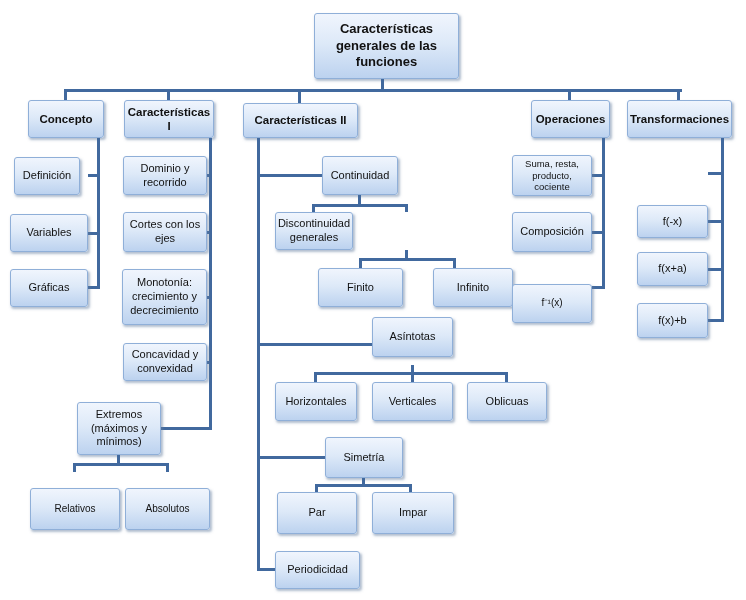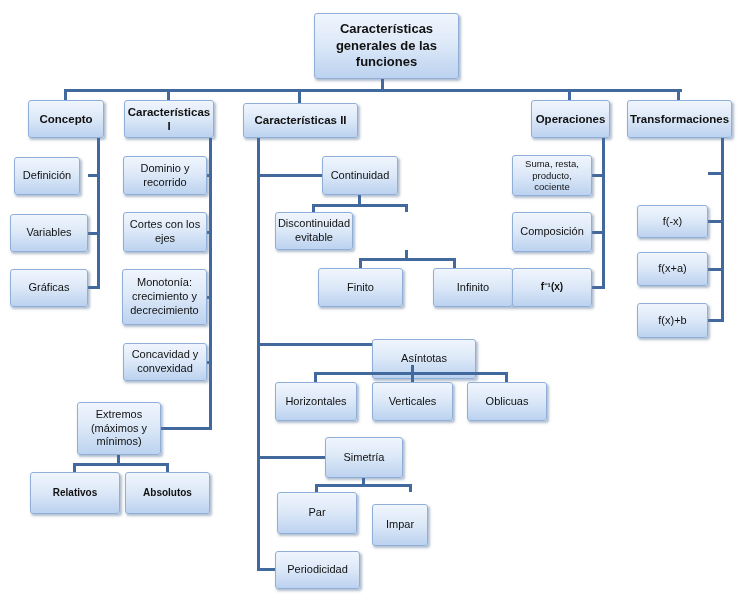--- a/index.html
+++ b/index.html
@@ -6,21 +6,21 @@
   .stage{position:relative;width:746px;height:600px;background:#ffffff;
          font-family:"Liberation Sans",sans-serif;overflow:hidden;}
   .node{position:absolute;display:flex;align-items:center;justify-content:center;
         text-align:center;border:1px solid #8fafd8;border-radius:3px;
         background:linear-gradient(180deg,#f0f5fd 0%,#dde9f8 46%,#bcd2ef 100%);
         box-shadow:1.5px 2px 2.5px rgba(100,125,160,.5);
         color:#111;font-size:11px;line-height:1.25;padding:2px;box-sizing:border-box;}
   .title{font-size:13px;font-weight:bold;line-height:1.3;}
   .hdr{font-weight:bold;font-size:11.5px;}
   .sm{font-size:9.5px;}
-  .xs{font-size:10px;font-weight:bold;}
+  .xs{font-size:10px;font-weight:normal;margin-top:16px;}
   .ln{position:absolute;background:var(--line,#41699e);display:block;}
   .h{height:3px;}
   .v{width:3px;}
 </style>
 </head>
 <body>
 
 <div class="stage">
 
   <div class="node title" style="left:314px;top:13px;width:145px;height:66px">Características generales de las funciones</div>
@@ -69,45 +69,45 @@
   <i class="ln h" style="left:257px;top:174px;width:65px"></i>
   <i class="ln h" style="left:257px;top:343px;width:115px"></i>
   <i class="ln h" style="left:257px;top:456px;width:68px"></i>
   <i class="ln h" style="left:257px;top:568px;width:18px"></i>
 
   <div class="node" style="left:322px;top:156px;width:76px;height:39px">Continuidad</div>
   <i class="ln v" style="left:358px;top:195px;height:11px"></i>
   <i class="ln h" style="left:312px;top:204px;width:96px"></i>
   <i class="ln v" style="left:312px;top:204px;height:8px"></i>
   <i class="ln v" style="left:405px;top:204px;height:8px"></i>
-  <div class="node" style="left:275px;top:212px;width:78px;height:38px">Discontinuidad evitable</div>
+  <div class="node" style="left:275px;top:212px;width:78px;height:38px">Discontinuidad generales</div>
   <i class="ln v" style="left:405px;top:250px;height:10px"></i>
   <i class="ln h" style="left:359px;top:258px;width:97px"></i>
   <i class="ln v" style="left:359px;top:258px;height:10px"></i>
   <i class="ln v" style="left:453px;top:258px;height:10px"></i>
   <div class="node" style="left:318px;top:268px;width:85px;height:39px">Finito</div>
   <div class="node" style="left:433px;top:268px;width:80px;height:39px">Infinito</div>
 
-  <div class="node" style="left:372px;top:339px;width:104px;height:40px">Asíntotas</div>
+  <div class="node" style="left:372px;top:317px;width:81px;height:40px">Asíntotas</div>
   <i class="ln v" style="left:411px;top:365px;height:10px"></i>
   <i class="ln h" style="left:314px;top:372px;width:194px"></i>
   <i class="ln v" style="left:314px;top:372px;height:10px"></i>
   <i class="ln v" style="left:411px;top:372px;height:10px"></i>
   <i class="ln v" style="left:505px;top:372px;height:10px"></i>
   <div class="node" style="left:275px;top:382px;width:82px;height:39px">Horizontales</div>
   <div class="node" style="left:372px;top:382px;width:81px;height:39px">Verticales</div>
   <div class="node" style="left:467px;top:382px;width:80px;height:39px">Oblicuas</div>
 
   <div class="node" style="left:325px;top:437px;width:78px;height:41px">Simetría</div>
   <i class="ln v" style="left:362px;top:478px;height:9px"></i>
   <i class="ln h" style="left:315px;top:484px;width:97px"></i>
   <i class="ln v" style="left:315px;top:484px;height:8px"></i>
   <i class="ln v" style="left:409px;top:484px;height:8px"></i>
   <div class="node" style="left:277px;top:492px;width:80px;height:42px">Par</div>
-  <div class="node" style="left:372px;top:504px;width:56px;height:42px">Impar</div>
+  <div class="node" style="left:372px;top:492px;width:82px;height:42px">Impar</div>
 
   <div class="node" style="left:275px;top:551px;width:85px;height:38px">Periodicidad</div>
 
   <i class="ln v" style="left:602px;top:138px;height:151px"></i>
   <i class="ln h" style="left:592px;top:174px;width:10px"></i>
   <i class="ln h" style="left:592px;top:231px;width:10px"></i>
   <i class="ln h" style="left:592px;top:286px;width:13px"></i>
   <div class="node sm" style="left:512px;top:155px;width:80px;height:41px">Suma, resta, producto, cociente</div>
   <div class="node" style="left:512px;top:212px;width:80px;height:40px">Composición</div>
   <div class="node xs" style="left:512px;top:268px;width:80px;height:39px">f⁻¹(x)</div>

